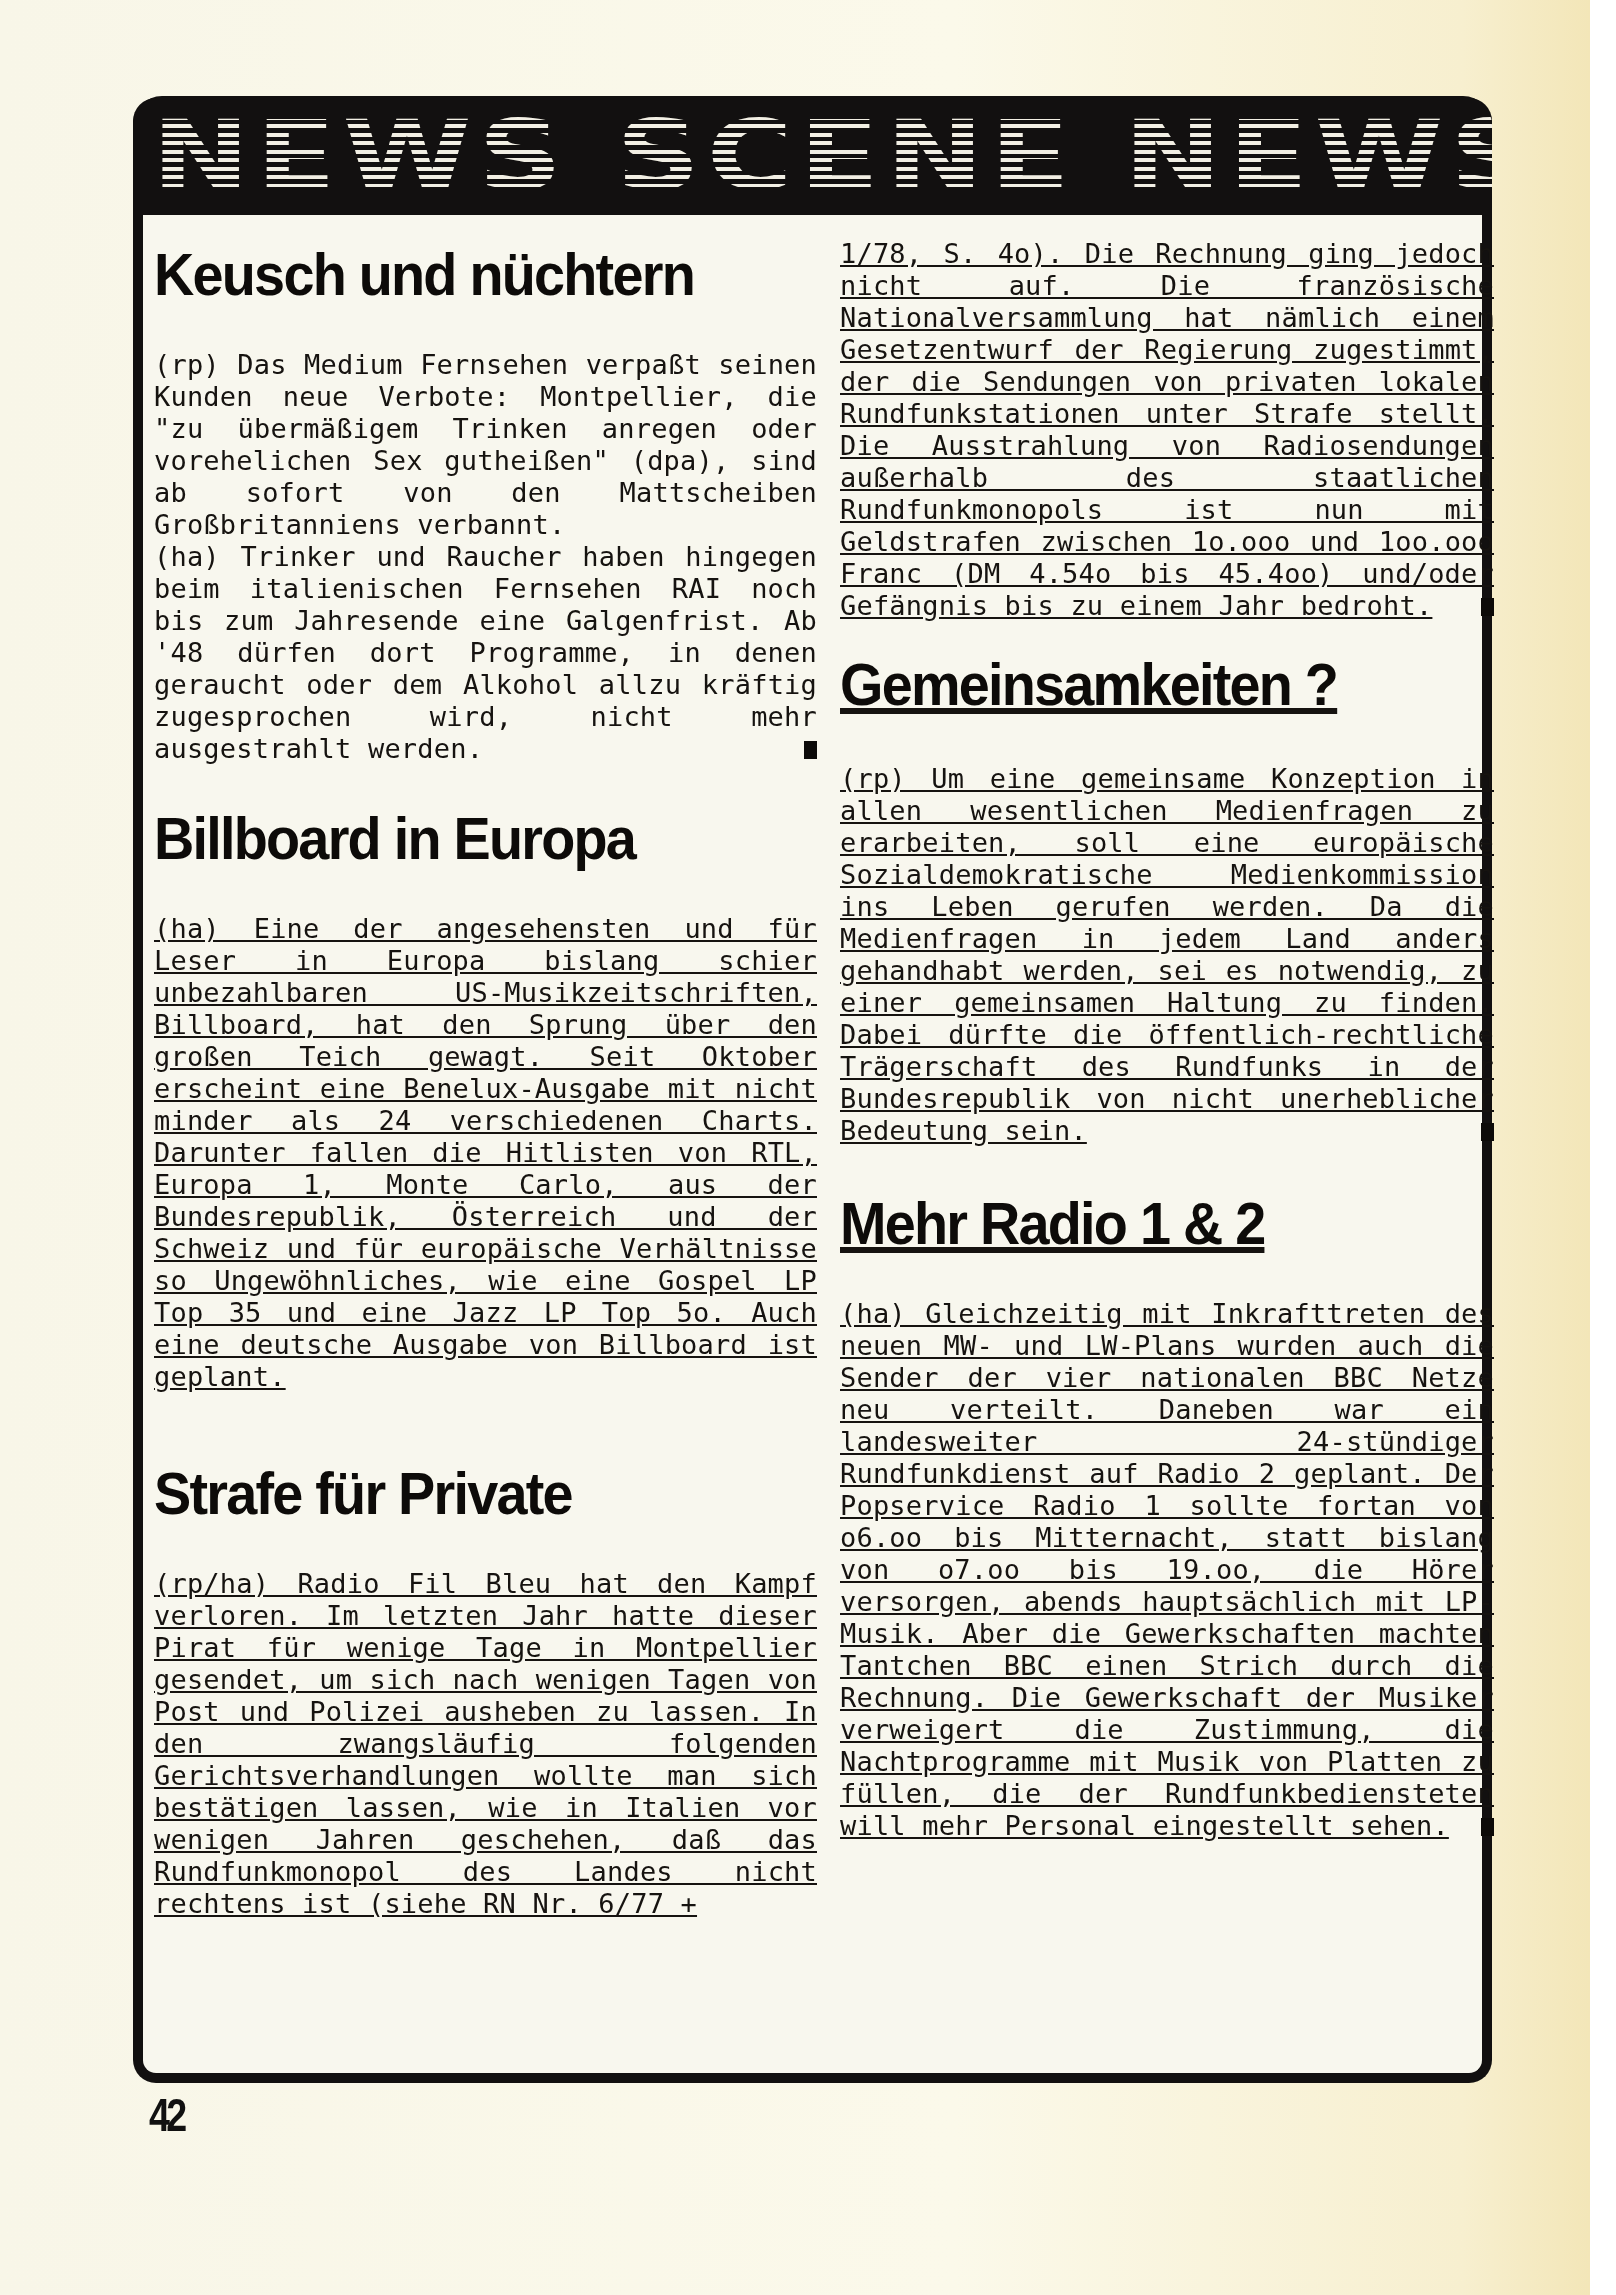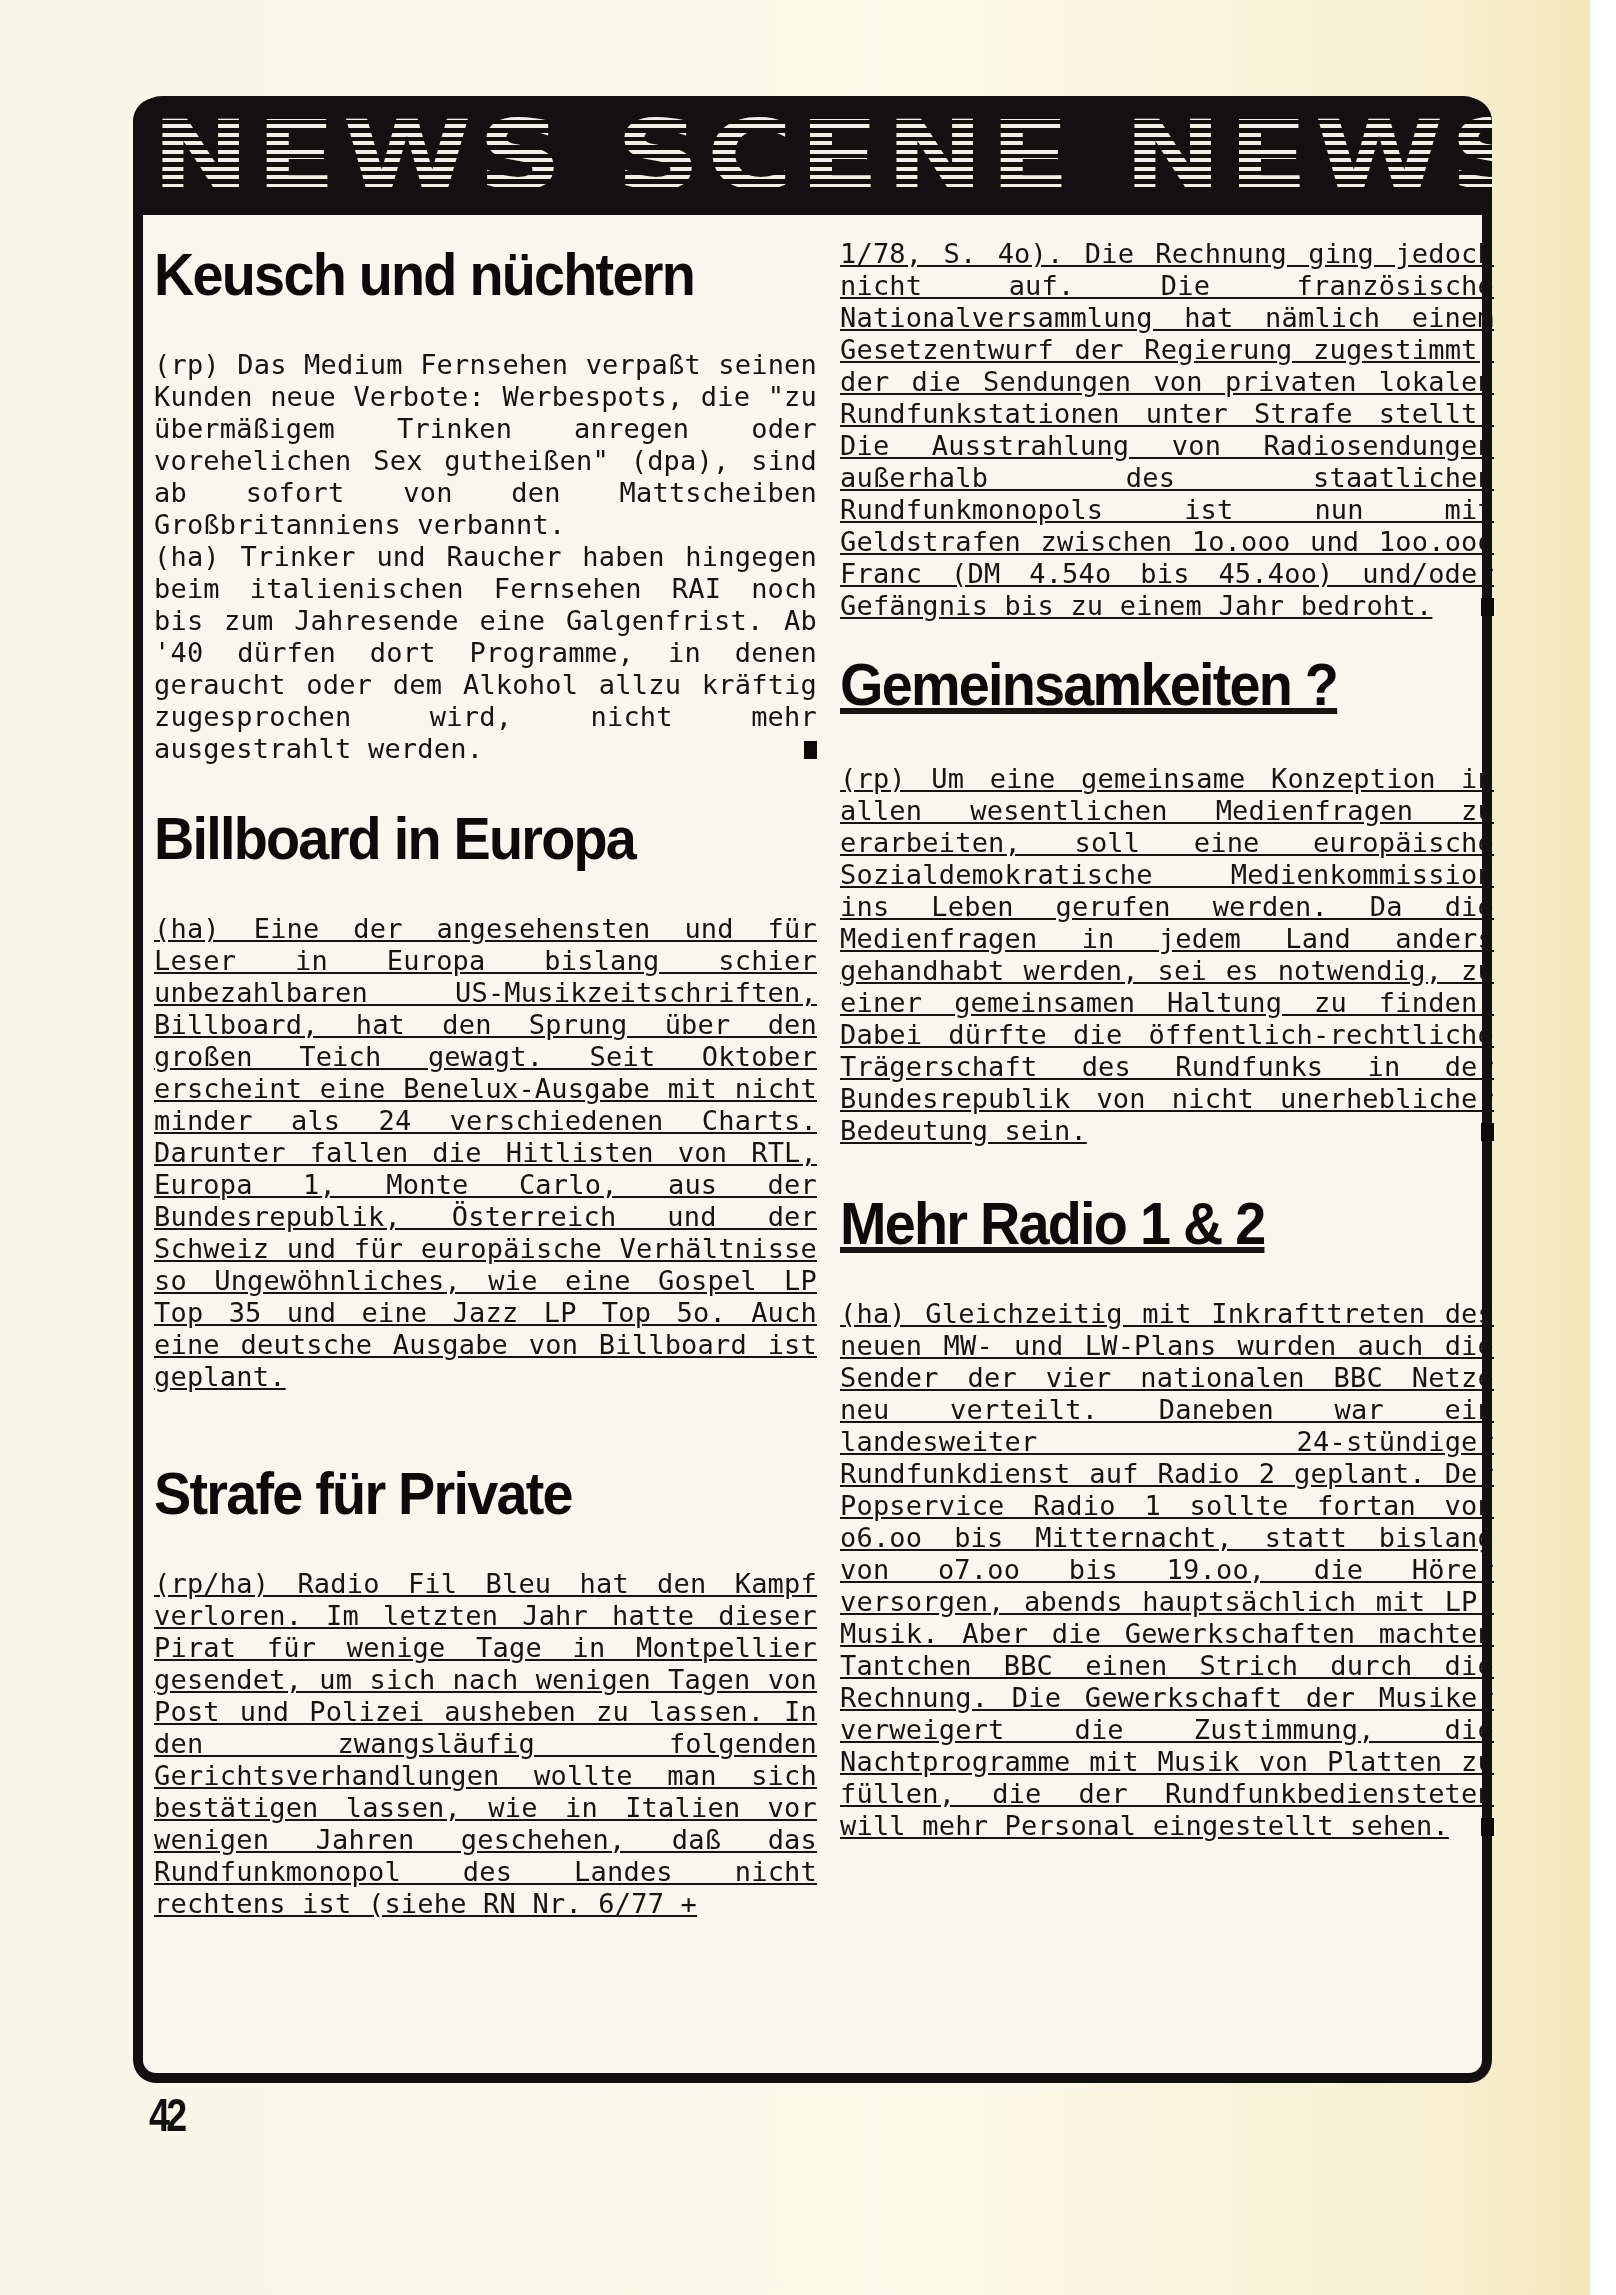--- a/index.html
+++ b/index.html
@@ -110,22 +110,22 @@
 
 <div class="masthead">
   <div class="masthead-text">NEWS SCENE NEWS SCE</div>
 </div>
 
 <div class="col left">
 
   <div class="article" style="margin-top:26px;">
     <h2 class="headline">Keusch und nüchtern</h2>
     <div class="body" style="margin-top:44px;">
-      <p>(rp) Das Medium Fernsehen verpaßt seinen Kunden neue Verbote: Werbespots, die "zu übermäßigem Trinken anregen oder vorehelichen Sex gutheißen" (dpa), sind ab sofort von den Mattscheiben Großbritanniens verbannt.</p>
-      <p><span>(ha) Trinker und Raucher haben hingegen beim italienischen Fernsehen RAI noch bis zum Jahresende eine Galgenfrist. Ab '40 dürfen dort Programme, in denen geraucht oder dem Alkohol allzu kräftig zugesprochen wird, nicht mehr ausgestrahlt werden.</span><span class="end-mark"></span></p>
+      <p>(rp) Das Medium Fernsehen verpaßt seinen Kunden neue Verbote: Montpellier, die "zu übermäßigem Trinken anregen oder vorehelichen Sex gutheißen" (dpa), sind ab sofort von den Mattscheiben Großbritanniens verbannt.</p>
+      <p><span>(ha) Trinker und Raucher haben hingegen beim italienischen Fernsehen RAI noch bis zum Jahresende eine Galgenfrist. Ab '48 dürfen dort Programme, in denen geraucht oder dem Alkohol allzu kräftig zugesprochen wird, nicht mehr ausgestrahlt werden.</span><span class="end-mark"></span></p>
     </div>
   </div>
 
   <div class="article" style="margin-top:44px;">
     <h2 class="headline">Billboard in Europa</h2>
     <div class="body" style="margin-top:44px;text-decoration:underline;">
       <p>(ha) Eine der angesehensten und für Leser in Europa bislang schier unbezahlbaren US-Musikzeitschriften, Billboard, hat den Sprung über den großen Teich gewagt. Seit Oktober erscheint eine Benelux-Ausgabe mit nicht minder als 24 verschiedenen Charts. Darunter fallen die Hitlisten von RTL, Europa 1, Monte Carlo, aus der Bundesrepublik, Österreich und der Schweiz und für europäische Verhältnisse so Ungewöhnliches, wie eine Gospel LP Top 35 und eine Jazz LP Top 5o. Auch eine deutsche Ausgabe von Billboard ist geplant.</p>
     </div>
   </div>
 

